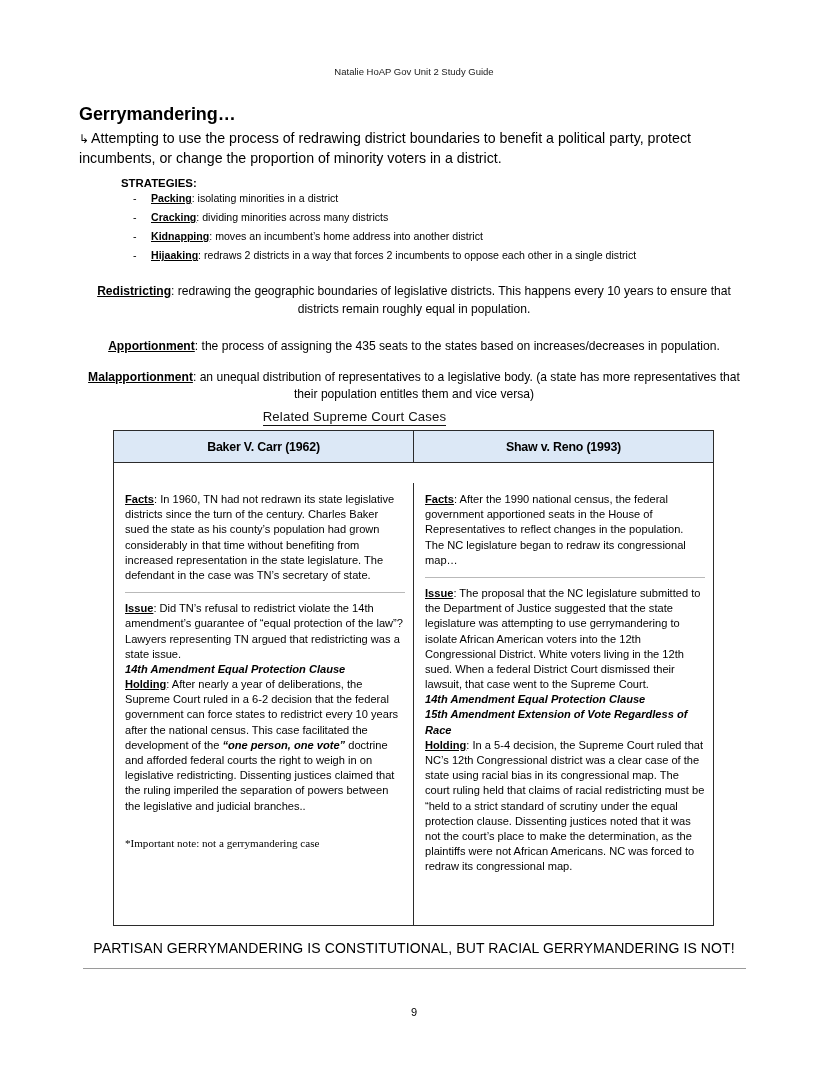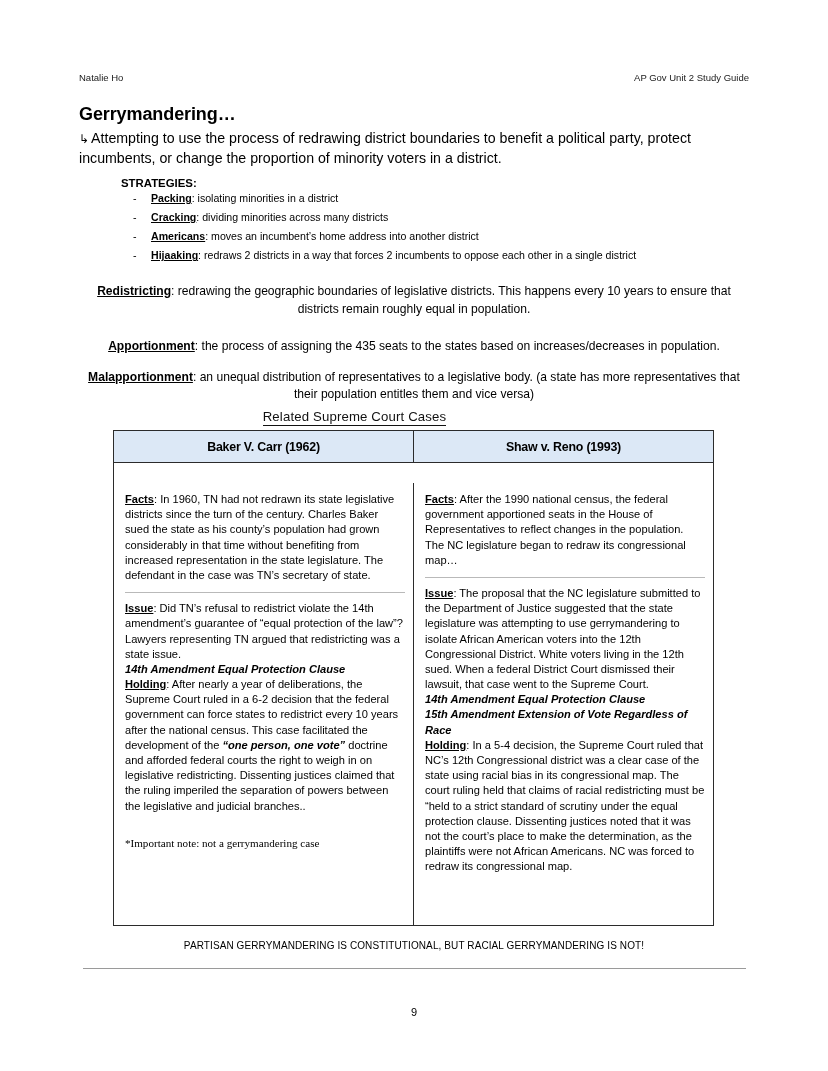--- a/index.html
+++ b/index.html
@@ -17,25 +17,25 @@
     height: 1071px;
     background: #ffffff;
     box-sizing: border-box;
     padding: 0;
     overflow: hidden;
   }
 
   
   .runhead {
     position: absolute;
-    top: 72px;
+    top: 66px;
     left: 79px;
     right: 79px;
     display: flex;
-    justify-content: space-between;
+    justify-content: center;
     font-size: 9.5px;
     color: #1a1a1a;
   }
 
   
   .content {
     position: absolute;
     top: 104px;
     left: 79px;
     width: 670px;
@@ -187,21 +187,21 @@
     font-family: Liberation Serif, serif;
   }
 
   
   .caption {
     position: absolute;
     top: 940px;
     left: 0;
     width: 828px;
     text-align: center;
-    font-size: 10px;
+    font-size: 14px;
     letter-spacing: 0.1px;
   }
   .rule {
     position: absolute;
     top: 968px;
     left: 83px;
     width: 663px;
     height: 1px;
     background: #9a9a9a;
   }
@@ -240,21 +240,21 @@
         <span><span class="strat-term">Packing</span><span>: isolating minorities in a district</span></span>
       </div>
 
       <div class="strat-row">
         <span class="strat-dash">-</span>
         <span><span class="strat-term">Cracking</span><span>: dividing minorities across many districts</span></span>
       </div>
 
       <div class="strat-row">
         <span class="strat-dash">-</span>
-        <span><span class="strat-term">Americans</span><span>: moves an incumbent’s home address into another district</span></span>
+        <span><span class="strat-term">Kidnapping</span><span>: moves an incumbent’s home address into another district</span></span>
       </div>
 
       <div class="strat-row">
         <span class="strat-dash">-</span>
         <span><span class="strat-term">Hijaaking</span><span>: redraws 2 districts in a way that forces 2 incumbents to oppose each other in a single district</span></span>
       </div>
     </div>
 
     <p class="para para-gap">
       <span class="term">Redistricting</span><span>: redrawing the geographic boundaries of legislative districts. This happens every 10 years to ensure that districts remain roughly equal in population.</span>

